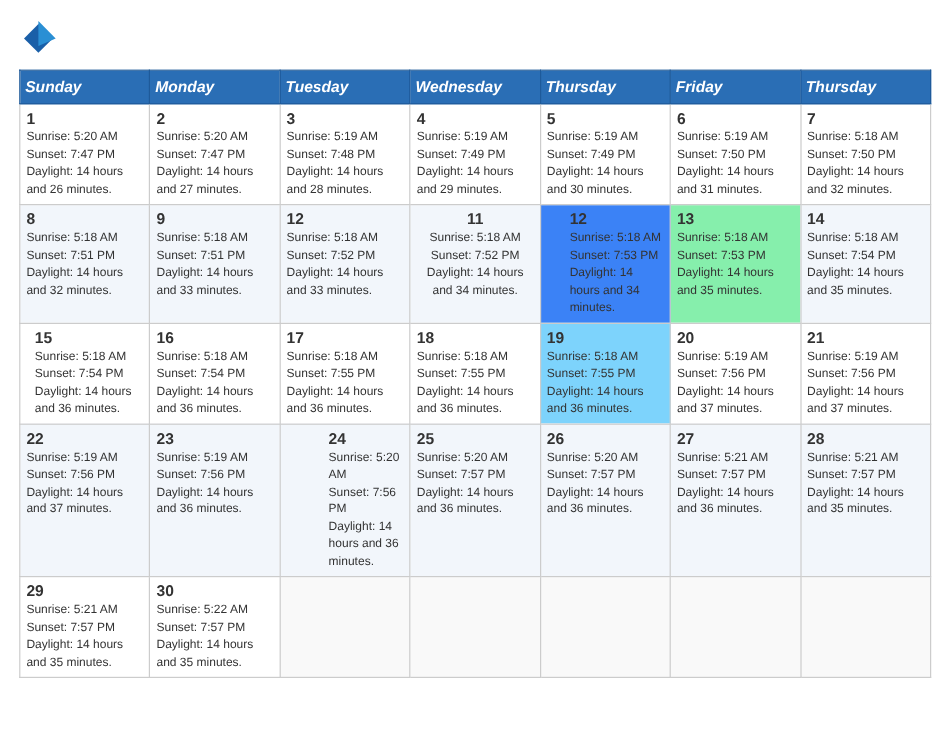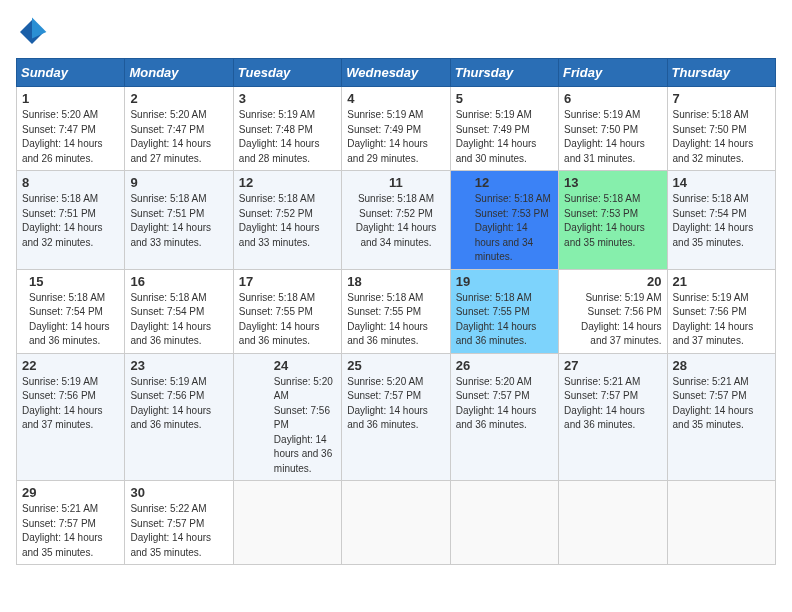--- a/index.html
+++ b/index.html
@@ -205,21 +205,21 @@
         <span class="day-detail">Sunrise: 5:18 AM<br>Sunset: 7:55 PM<br>Daylight: 14 hours and 36 minutes.</span>
       </td>
         <td style="background: rgb(255, 255, 255);">
         <span class="day-number">18</span>
         <span class="day-detail">Sunrise: 5:18 AM<br>Sunset: 7:55 PM<br>Daylight: 14 hours and 36 minutes.</span>
       </td>
         <td style="background: #7dd3fc;">
         <span class="day-number">19</span>
         <span class="day-detail">Sunrise: 5:18 AM<br>Sunset: 7:55 PM<br>Daylight: 14 hours and 36 minutes.</span>
       </td>
-        <td style="background: rgb(255, 255, 255); text-align: right;">
+        <td style="background: rgb(255, 255, 255);">
         <span class="day-number">20</span>
         <span class="day-detail">Sunrise: 5:19 AM<br>Sunset: 7:56 PM<br>Daylight: 14 hours and 37 minutes.</span>
       </td>
         <td style="background: rgb(255, 255, 255);">
         <span class="day-number">21</span>
         <span class="day-detail">Sunrise: 5:19 AM<br>Sunset: 7:56 PM<br>Daylight: 14 hours and 37 minutes.</span>
       </td>
       </tr>
       <tr>
         <td style="background: rgb(242, 246, 251);">

